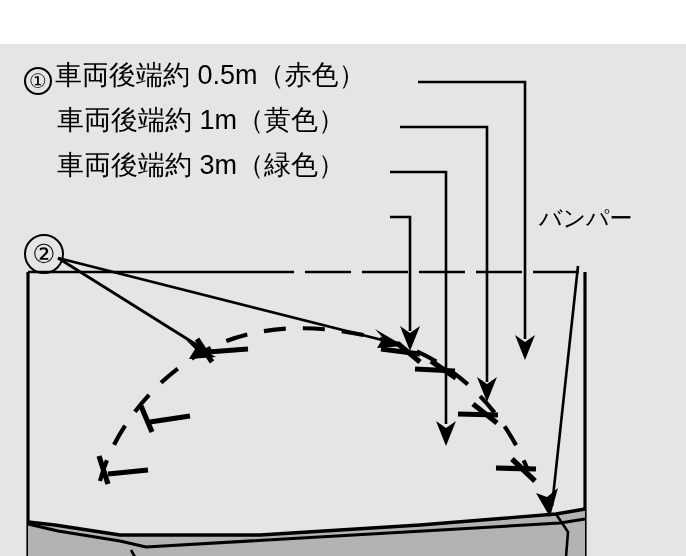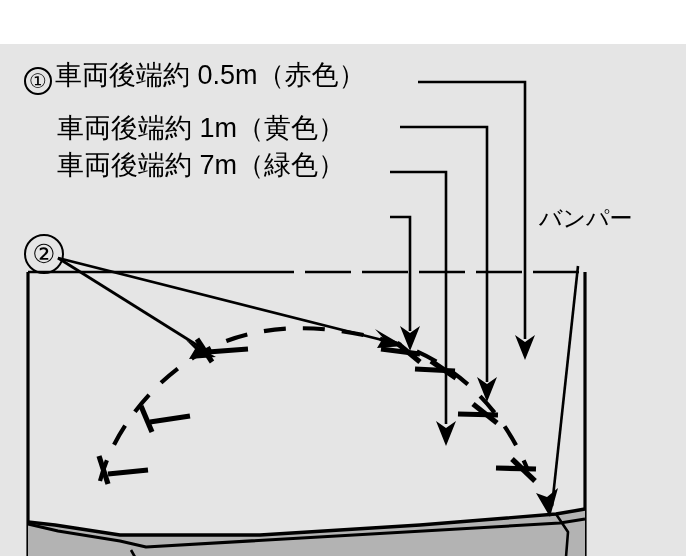--- a/index.html
+++ b/index.html
@@ -70,23 +70,23 @@
 </style>
 </head>
 <body>
 
 <div id="stage">
 
   <div class="callout-label label-jp" style="left:24px; top:18px;">
     <span class="inline-circle">①</span><span>車両後端約 0.5m（赤色）</span>
   </div>
 
-  <div class="callout-label label-jp" style="left:57px; top:71px;">車両後端約 1m（黄色）</div>
+  <div class="callout-label label-jp" style="left:57px; top:63px;">車両後端約 1m（黄色）</div>
 
-  <div class="callout-label label-jp" style="left:57px; top:108px;">車両後端約 7m（緑色）</div>
+  <div class="callout-label label-jp" style="left:57px; top:108px;">車両後端約 3m（緑色）</div>
 
 
   <div class="callout-label label-bumper" style="left:539px; top:163px;">バンパー</div>
 
   <div class="marker-circle" style="left:24px; top:190px;">
     <span>②</span>
   </div>
 
   <svg class="layer" viewBox="0 0 686 556">
 

